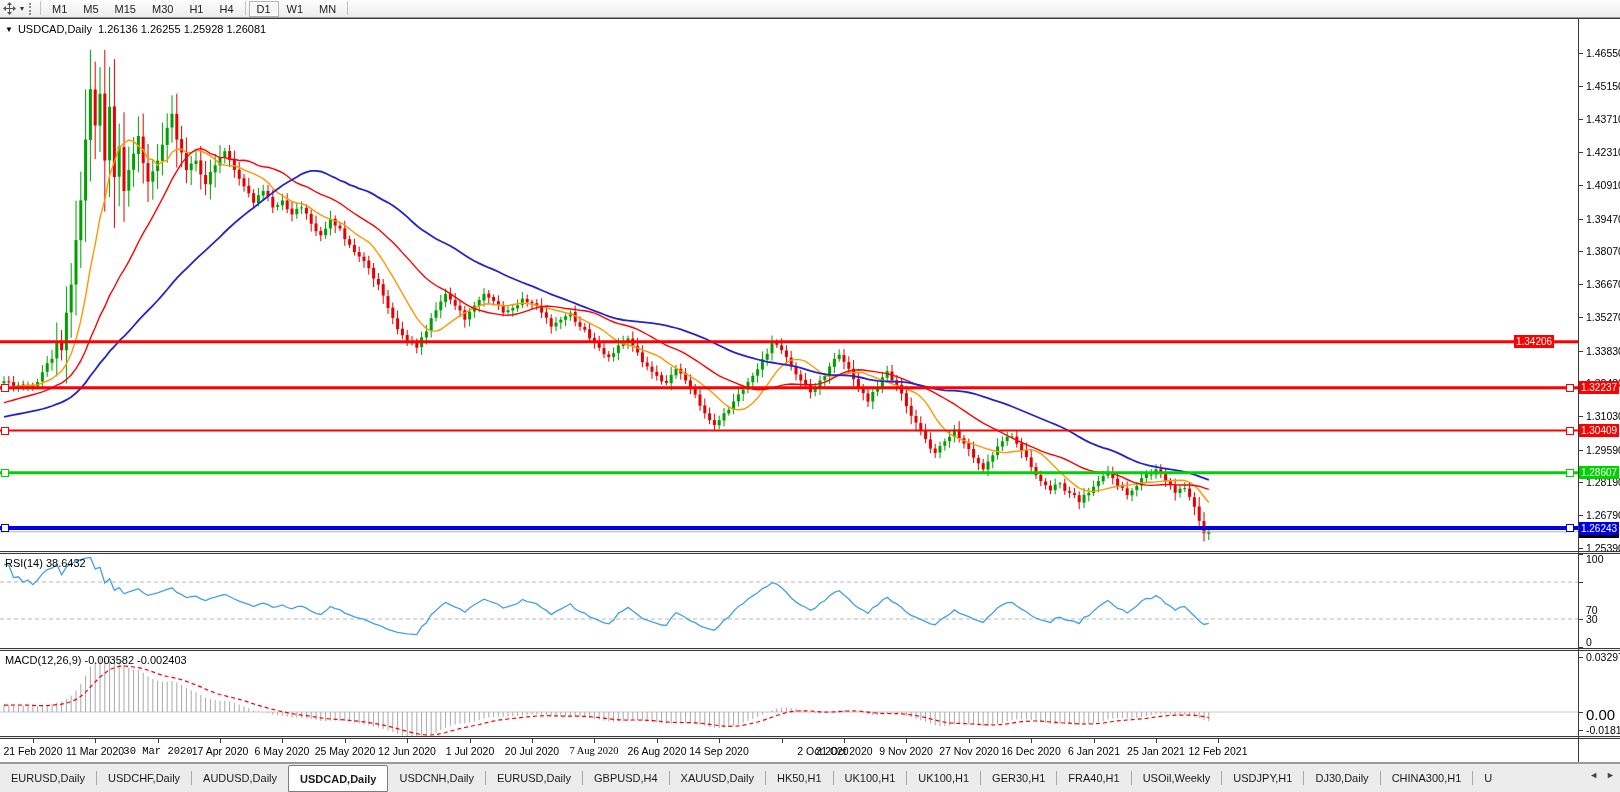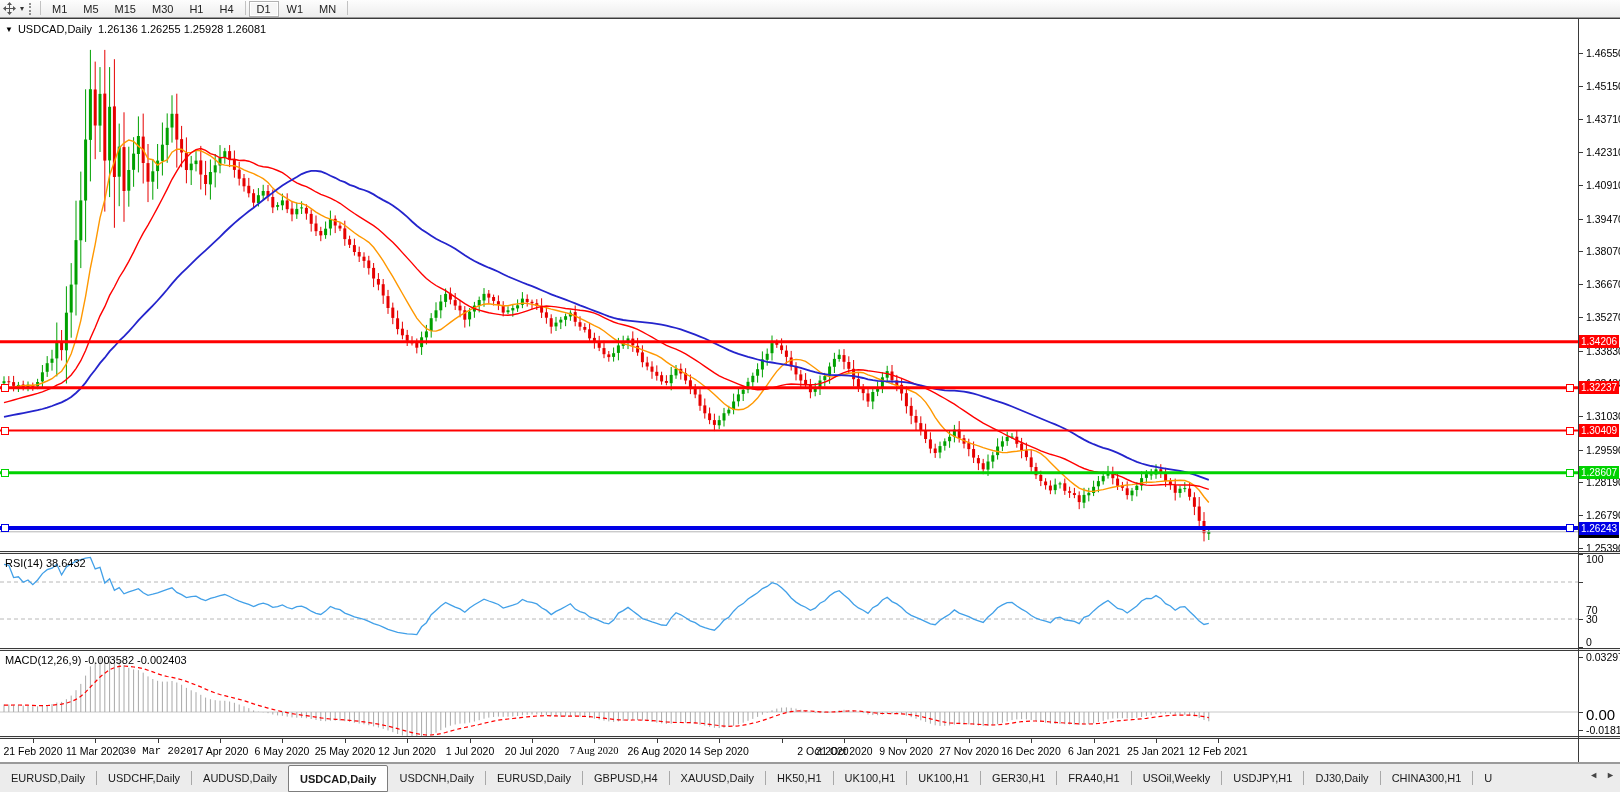--- a/index.html
+++ b/index.html
@@ -924,21 +924,21 @@
     <div style="position: absolute; left: 1579px; top: 416px; width: 4px; height: 1px; background: rgb(58, 58, 58);"></div>
     <div style="position: absolute; left: 1586px; top: 410px; font-size: 10.5px; color: rgb(0, 0, 0);">1.31030</div>
     <div style="position: absolute; left: 1579px; top: 450px; width: 4px; height: 1px; background: rgb(58, 58, 58);"></div>
     <div style="position: absolute; left: 1586px; top: 444px; font-size: 10.5px; color: rgb(0, 0, 0);">1.29590</div>
     <div style="position: absolute; left: 1579px; top: 482px; width: 4px; height: 1px; background: rgb(58, 58, 58);"></div>
     <div style="position: absolute; left: 1586px; top: 476px; font-size: 10.5px; color: rgb(0, 0, 0);">1.28190</div>
     <div style="position: absolute; left: 1579px; top: 515px; width: 4px; height: 1px; background: rgb(58, 58, 58);"></div>
     <div style="position: absolute; left: 1586px; top: 509px; font-size: 10.5px; color: rgb(0, 0, 0);">1.26790</div>
     <div style="position: absolute; left: 1579px; top: 548px; width: 4px; height: 1px; background: rgb(58, 58, 58);"></div>
     <div style="position: absolute; left: 1586px; top: 542px; font-size: 10.5px; color: rgb(0, 0, 0);">1.25390</div>
-    <div style="position: absolute; left: 1579px; top: 335px; width: 40px; height: 13px; background: rgb(255, 0, 0); color: rgb(255, 255, 255); font-size: 10px; text-align: center; line-height: 13px; z-index: 6;">1.34206</div>
+    <div style="position: absolute; left: 1514px; top: 335px; width: 40px; height: 13px; background: rgb(255, 0, 0); color: rgb(255, 255, 255); font-size: 10px; text-align: center; line-height: 13px; z-index: 6;">1.34206</div>
     <div style="position: absolute; left: 1579px; top: 381px; width: 40px; height: 13px; background: rgb(255, 0, 0); color: rgb(255, 255, 255); font-size: 10px; text-align: center; line-height: 13px; z-index: 6;">1.32237</div>
     <div style="position: absolute; left: 1px; top: 384px; width: 6px; height: 6px; background: rgb(255, 255, 255); border: 1px solid rgb(255, 0, 0); z-index: 4;"></div>
     <div style="position: absolute; left: 1566px; top: 384px; width: 6px; height: 6px; background: rgb(255, 255, 255); border: 1px solid rgb(255, 0, 0); z-index: 4;"></div>
     <div style="position: absolute; left: 1579px; top: 424px; width: 40px; height: 13px; background: rgb(255, 0, 0); color: rgb(255, 255, 255); font-size: 10px; text-align: center; line-height: 13px; z-index: 6;">1.30409</div>
     <div style="position: absolute; left: 1px; top: 427px; width: 6px; height: 6px; background: rgb(255, 255, 255); border: 1px solid rgb(255, 0, 0); z-index: 4;"></div>
     <div style="position: absolute; left: 1566px; top: 427px; width: 6px; height: 6px; background: rgb(255, 255, 255); border: 1px solid rgb(255, 0, 0); z-index: 4;"></div>
     <div style="position: absolute; left: 1579px; top: 466px; width: 40px; height: 13px; background: rgb(0, 210, 0); color: rgb(255, 255, 255); font-size: 10px; text-align: center; line-height: 13px; z-index: 6;">1.28607</div>
     <div style="position: absolute; left: 1px; top: 469px; width: 6px; height: 6px; background: rgb(255, 255, 255); border: 1px solid rgb(0, 210, 0); z-index: 4;"></div>
     <div style="position: absolute; left: 1566px; top: 469px; width: 6px; height: 6px; background: rgb(255, 255, 255); border: 1px solid rgb(0, 210, 0); z-index: 4;"></div>
     <div style="position: absolute; left: 1579px; top: 522px; width: 40px; height: 13px; background: rgb(0, 0, 230); color: rgb(255, 255, 255); font-size: 10px; text-align: center; line-height: 13px; z-index: 6;">1.26243</div>

